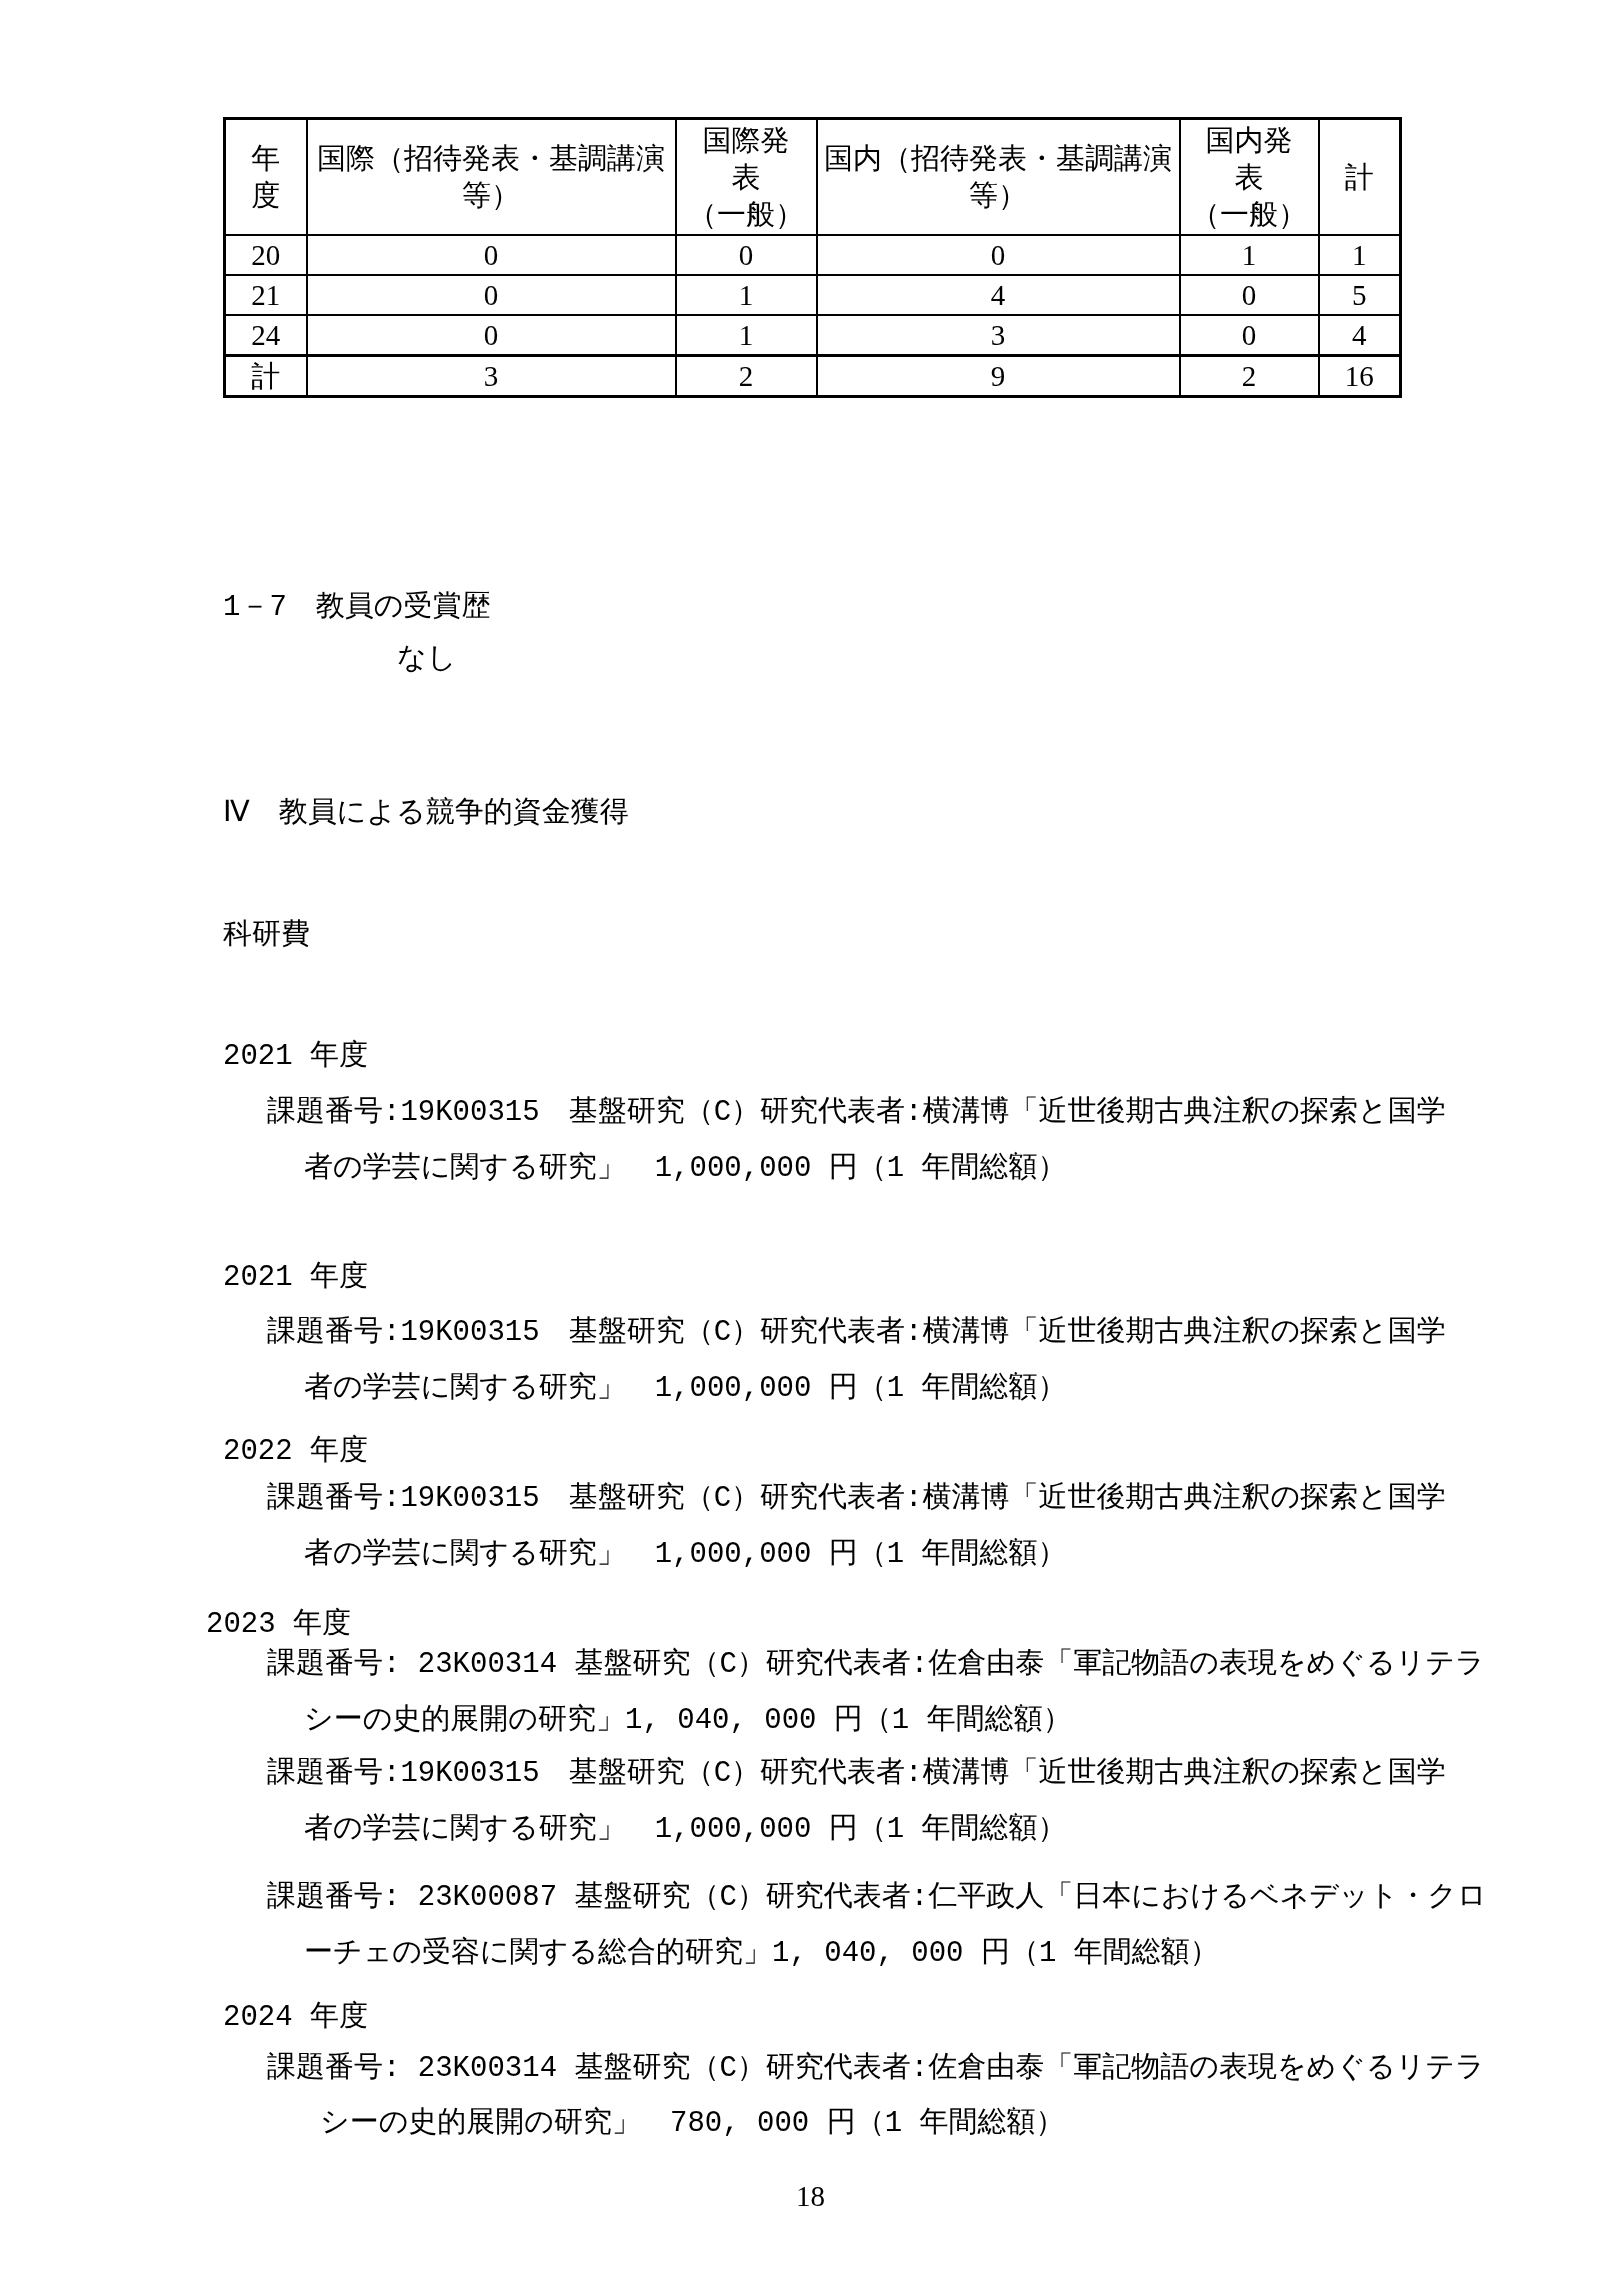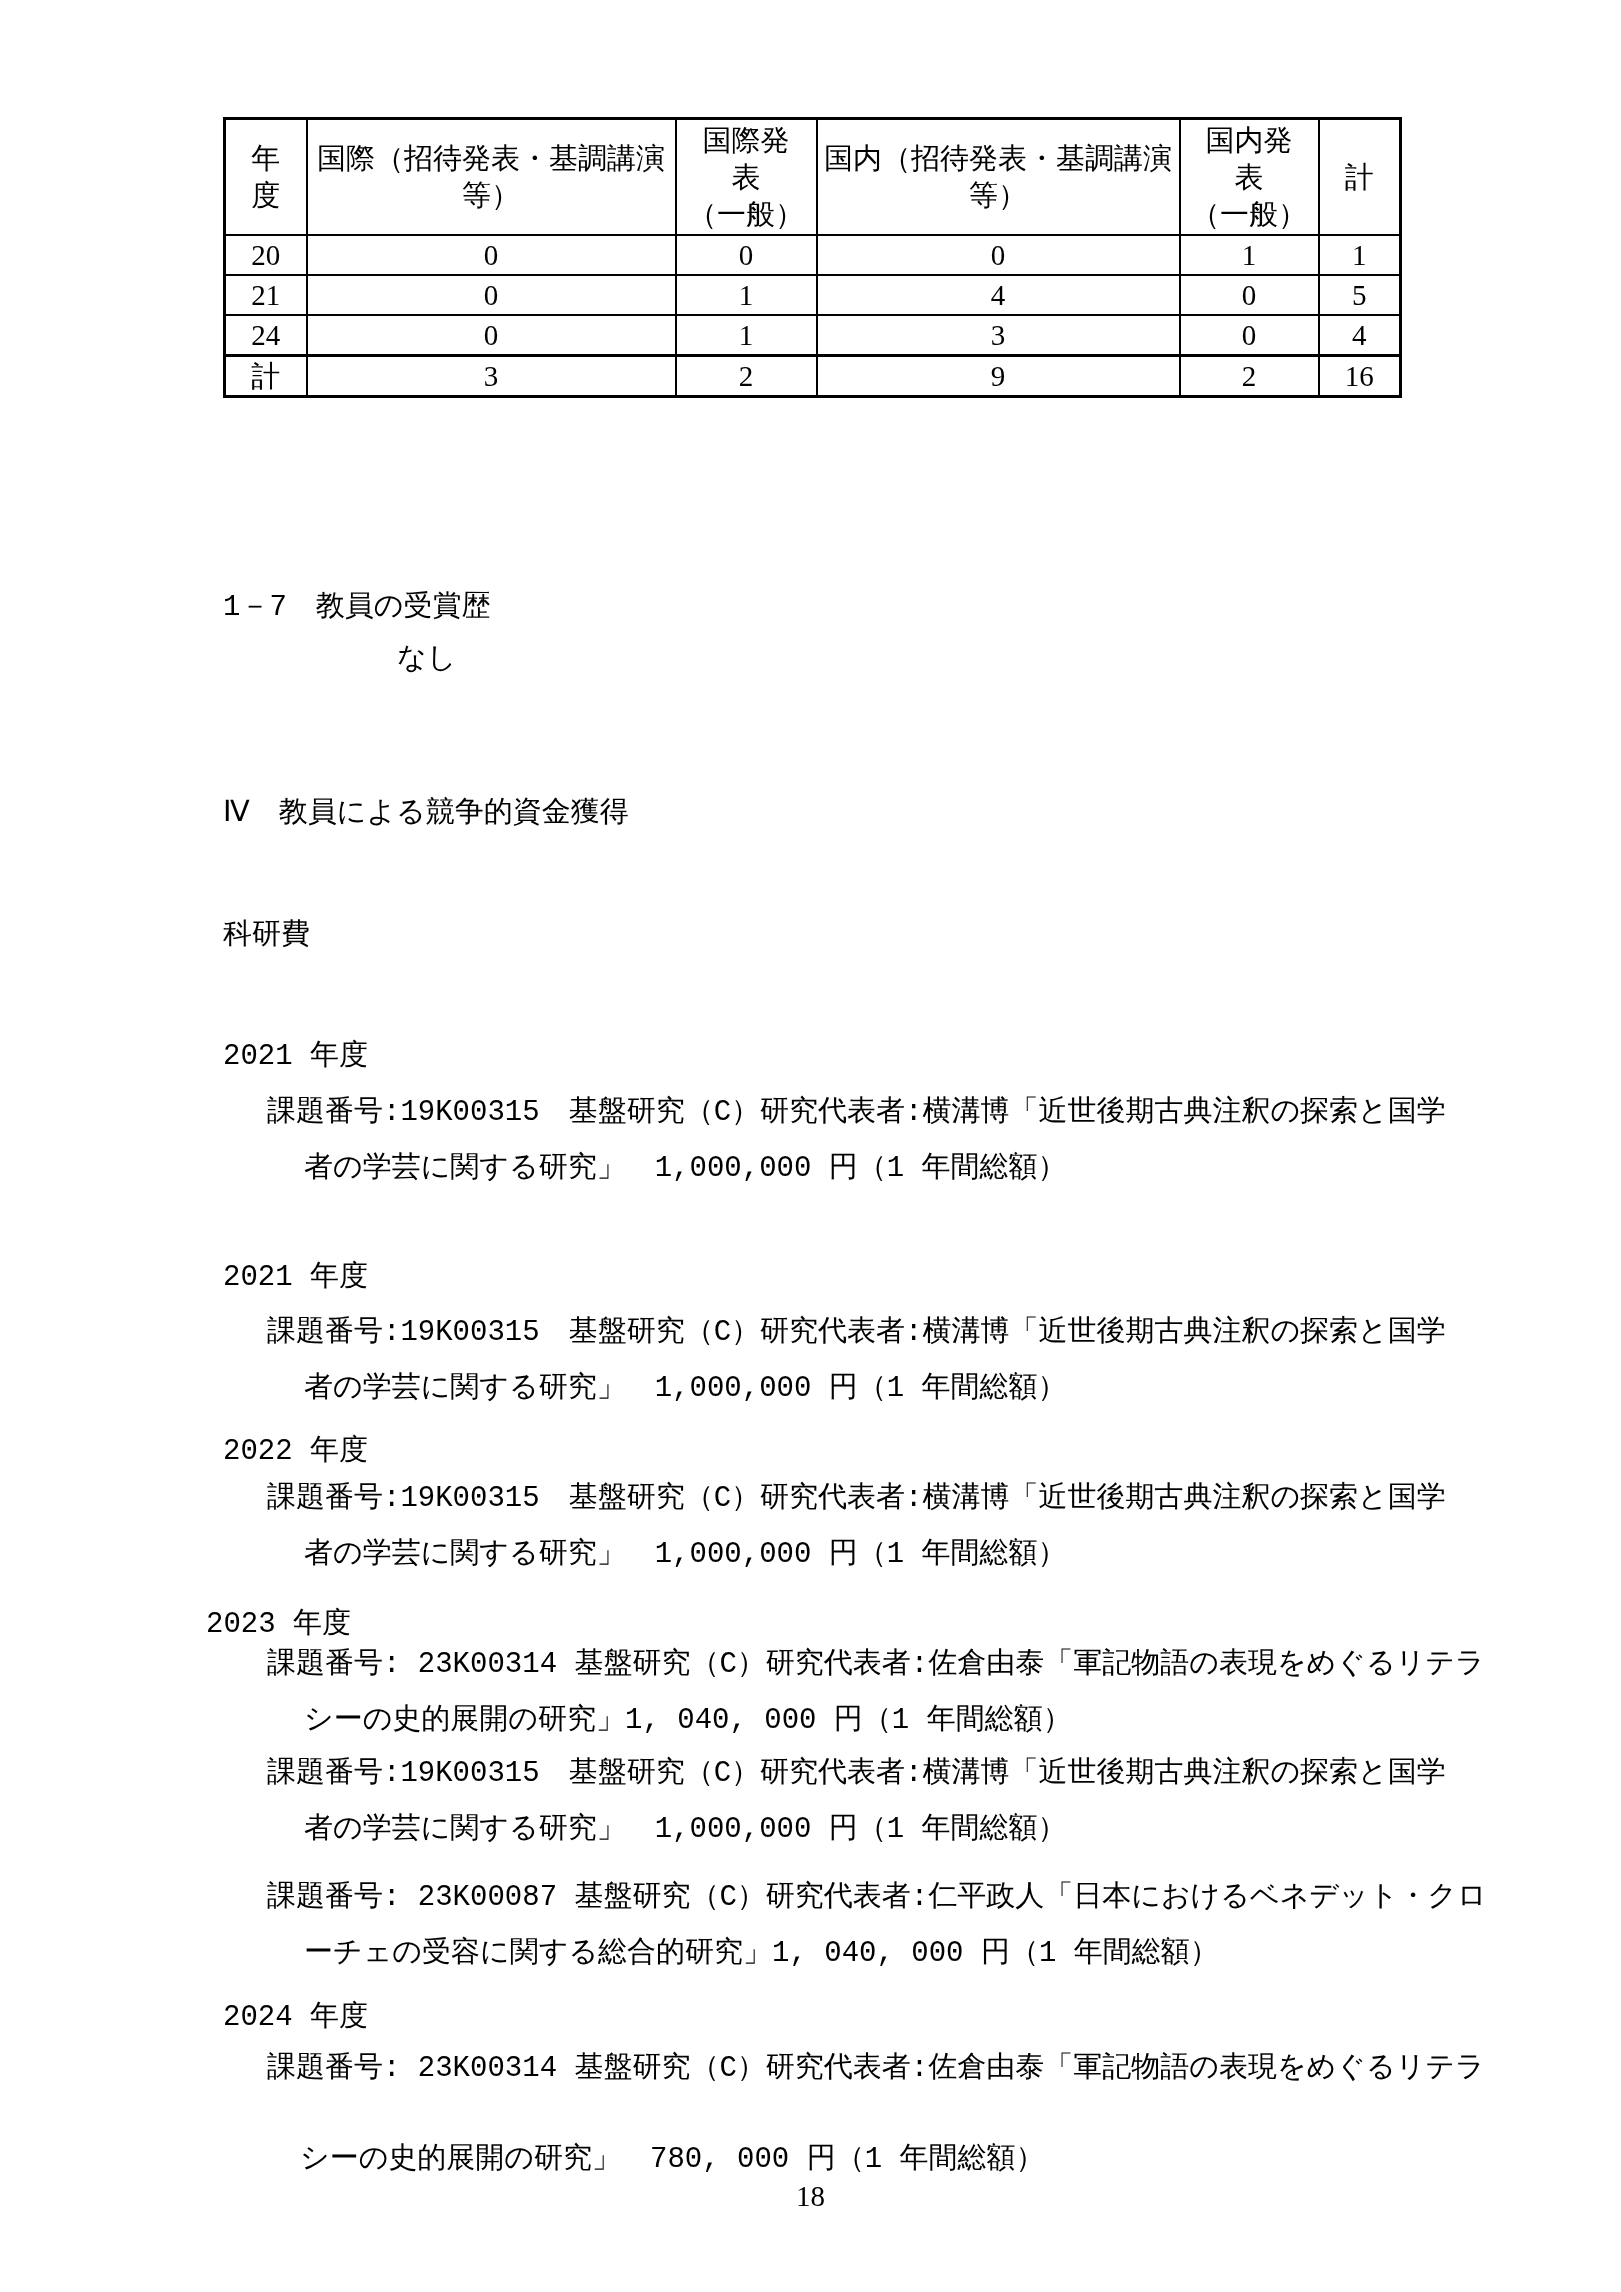--- a/index.html
+++ b/index.html
@@ -151,18 +151,18 @@
   <div class="t" style="left:206px; top:1593px;margin-top:12px;">2023 年度</div>
   <div class="t" style="left:267px; top:1645px;">課題番号: 23K00314 基盤研究（C）研究代表者:佐倉由泰「軍記物語の表現をめぐるリテラ</div>
   <div class="t" style="left:304px; top:1701px;">シーの史的展開の研究」1, 040, 000 円（1 年間総額）</div>
   <div class="t" style="left:267px; top:1754px;">課題番号:19K00315　基盤研究（C）研究代表者:横溝博「近世後期古典注釈の探索と国学</div>
   <div class="t" style="left:304px; top:1810px;">者の学芸に関する研究」　1,000,000 円（1 年間総額）</div>
   <div class="t" style="left:267px; top:1878px;">課題番号: 23K00087 基盤研究（C）研究代表者:仁平政人「日本におけるベネデット・クロ</div>
   <div class="t" style="left:304px; top:1934px;">ーチェの受容に関する総合的研究」1, 040, 000 円（1 年間総額）</div>
 
   <div class="t" style="left:223px; top:1998px;">2024 年度</div>
   <div class="t" style="left:267px; top:2049px;">課題番号: 23K00314 基盤研究（C）研究代表者:佐倉由泰「軍記物語の表現をめぐるリテラ</div>
-  <div class="t" style="left:300px; top:2104px;margin-top:36px;">シーの史的展開の研究」　780, 000 円（1 年間総額）</div>
+  <div class="t" style="left:320px; top:2104px;">シーの史的展開の研究」　780, 000 円（1 年間総額）</div>
 
   <div class="pagenum">18</div>
 
 </div>
 
 
 </body></html>

